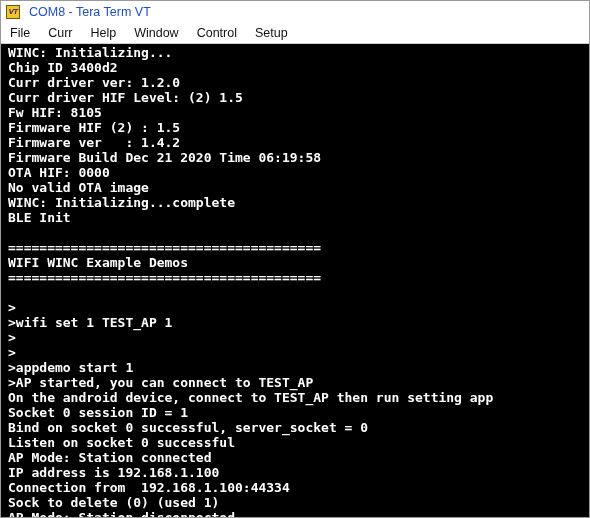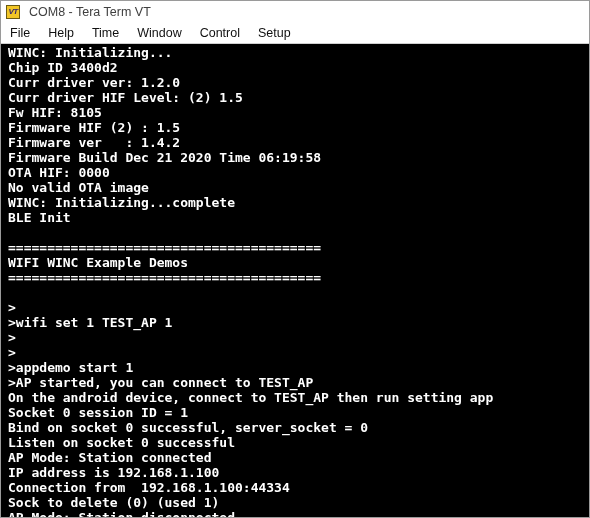--- a/index.html
+++ b/index.html
@@ -49,21 +49,21 @@
     line-height: 1;
     color: #36276e;
     letter-spacing: -0.5px;
     font-style: italic;
   }
 
   #title-text {
     margin-left: 9px;
     font-family: "Liberation Sans", sans-serif;
     font-size: 12.5px;
-    color: #404040;
+    color: #1d4ed8;
     white-space: nowrap;
   }
 
   
   #menu-bar {
     height: 21px;
     flex: 0 0 21px;
     background: #ffffff;
     display: flex;
     align-items: center;
@@ -116,22 +116,22 @@
 
 <div id="app-window">
 
   <div id="title-bar">
     <div id="app-icon">VT</div>
     <div id="title-text">COM8 - Tera Term VT</div>
   </div>
 
   <div id="menu-bar">
     <div class="menu-item">File</div>
+    <div class="menu-item">Curr</div>
     <div class="menu-item">Help</div>
-    <div class="menu-item">Time</div>
     <div class="menu-item">Window</div>
     <div class="menu-item">Control</div>
     <div class="menu-item">Setup</div>
   </div>
 
   <div id="terminal-screen">
     <div id="terminal-lines"><div class="term-line">WINC: Initializing...</div><div class="term-line">Chip ID 3400d2</div><div class="term-line">Curr driver ver: 1.2.0</div><div class="term-line">Curr driver HIF Level: (2) 1.5</div><div class="term-line">Fw HIF: 8105</div><div class="term-line">Firmware HIF (2) : 1.5</div><div class="term-line">Firmware ver   : 1.4.2</div><div class="term-line">Firmware Build Dec 21 2020 Time 06:19:58</div><div class="term-line">OTA HIF: 0000</div><div class="term-line">No valid OTA image</div><div class="term-line">WINC: Initializing...complete</div><div class="term-line">BLE Init</div><div class="term-line blank"> </div><div class="term-line">========================================</div><div class="term-line">WIFI WINC Example Demos</div><div class="term-line">========================================</div><div class="term-line blank"> </div><div class="term-line">&gt;</div><div class="term-line">&gt;wifi set 1 TEST_AP 1</div><div class="term-line">&gt;</div><div class="term-line">&gt;</div><div class="term-line">&gt;appdemo start 1</div><div class="term-line">&gt;AP started, you can connect to TEST_AP</div><div class="term-line">On the android device, connect to TEST_AP then run setting app</div><div class="term-line">Socket 0 session ID = 1</div><div class="term-line">Bind on socket 0 successful, server_socket = 0</div><div class="term-line">Listen on socket 0 successful</div><div class="term-line">AP Mode: Station connected</div><div class="term-line">IP address is 192.168.1.100</div><div class="term-line">Connection from  192.168.1.100:44334</div><div class="term-line">Sock to delete (0) (used 1)</div><div class="term-line">AP Mode: Station disconnected</div></div>
 
   </div>
 

